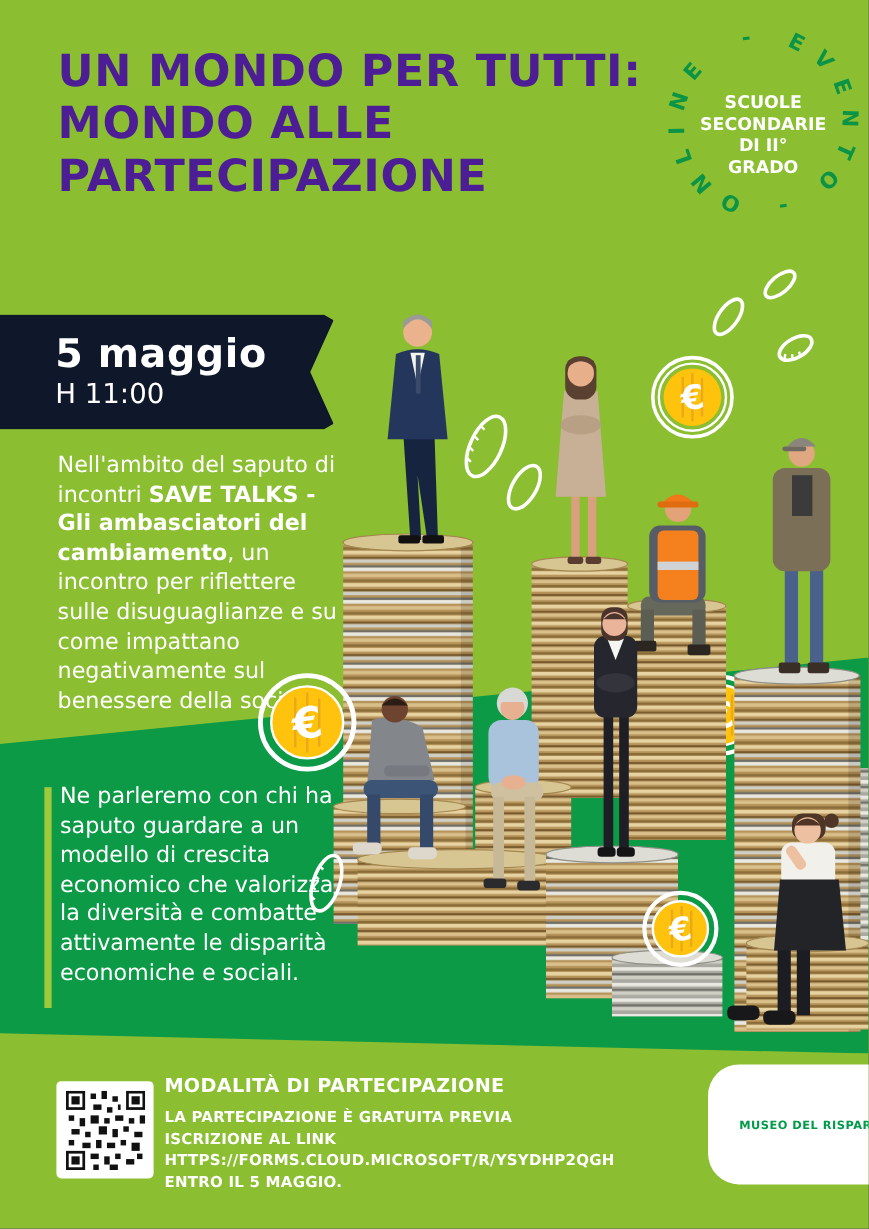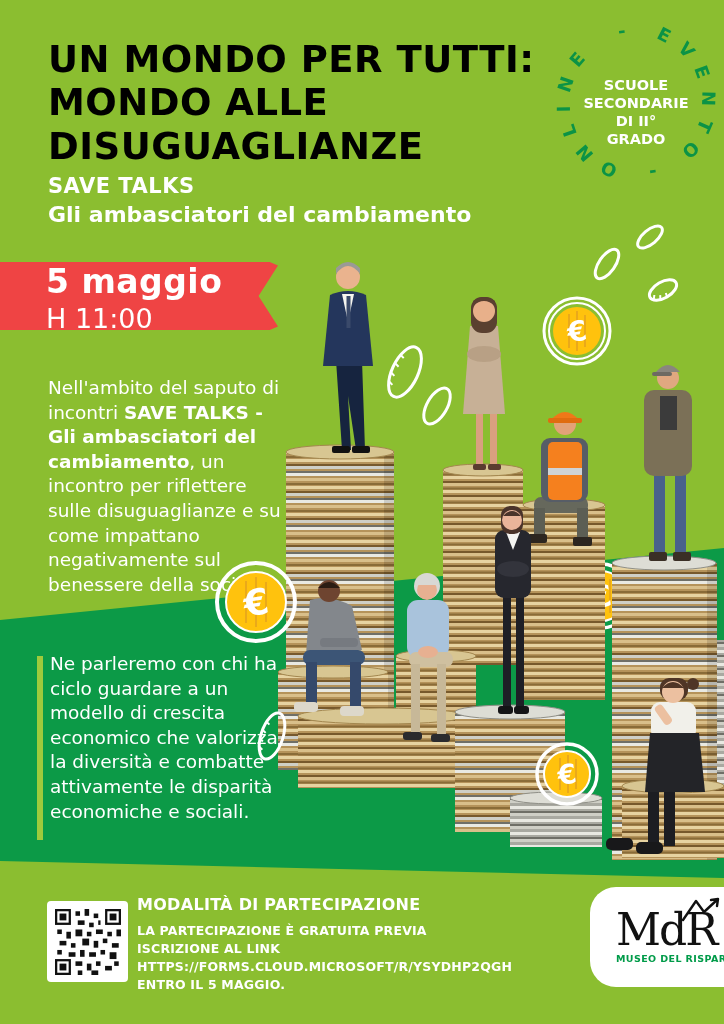--- a/index.html
+++ b/index.html
@@ -8,38 +8,38 @@
     background:#8bbe30;
     font-family:"DejaVu Sans","Liberation Sans",sans-serif;
   }
   
   .band{
     position:absolute;inset:0;background:#0c9a47;
     clip-path:polygon(0 620px,724px 548px,724px 878px,0 861px);
   }
   
   .title{
-    position:absolute;left:48px;top:38px;color:#000000;
+    position:absolute;left:48px;top:38px;color:#4c1d95;
     font-size:37px;font-weight:800;line-height:1.17;letter-spacing:.5px;
   }
   .subtitle{position:absolute;left:48px;top:174px;color:#fff;font-weight:600;}
   .subtitle .s1{font-size:21px;letter-spacing:.5px;}
   .subtitle .s2{font-size:22px;margin-top:4px;}
   
   .badge{position:absolute;left:550px;top:16px;width:172px;height:172px;}
   .badge .ring{font-family:"DejaVu Sans",sans-serif;font-size:18px;font-weight:800;letter-spacing:11.5px;fill:#0b9346;}
   .badge .ctr{font-family:"DejaVu Sans",sans-serif;font-size:14.5px;font-weight:700;fill:#fff;text-anchor:middle;}
   
   .ribbon{
-    position:absolute;left:0;top:262px;width:278px;height:68px;background:#ef4444;
+    position:absolute;left:0;top:262px;width:278px;height:96px;background:#0f172a;
     clip-path:polygon(0 0,97% 0,100% 5%,93% 50%,100% 95%,97% 100%,0 100%);
-    color:#fff;padding:0 0 0 46px;box-sizing:border-box;
+    color:#fff;padding:13px 0 0 46px;box-sizing:border-box;
   }
   .ribbon .d{font-size:33px;font-weight:800;letter-spacing:.5px;}
-  .ribbon .t{font-size:27px;font-weight:400;margin-top:2px;}
+  .ribbon .t{font-size:23px;font-weight:400;margin-top:2px;}
   
   .intro{
     position:absolute;left:48px;top:376px;width:242px;color:#fff;
     font-size:18.5px;line-height:1.33;font-weight:400;
   }
   .intro b{font-weight:700;}
   .talk{
     position:absolute;left:50px;top:652px;width:240px;color:#fff;
     font-size:18.5px;line-height:1.33;font-weight:400;
   }
@@ -59,25 +59,21 @@
 </head>
 <body>
 
 <div id="poster">
 
   <div class="band"></div>
 
   <div class="title">
     <div>UN MONDO PER TUTTI:</div>
     <div>MONDO ALLE</div>
-    <div>DISUGUAGLIANZE</div>
-  </div>
-  <div class="subtitle">
-    <div class="s1">SAVE TALKS</div>
-    <div class="s2">Gli ambasciatori del cambiamento</div>
+    <div>PARTECIPAZIONE</div>
   </div>
 
   <svg class="badge" viewBox="0 0 172 172">
     <path id="ringPath" d="M68.9,22.2 A66,66 0 1 1 103.1,149.8 A66,66 0 1 1 68.9,22.2" fill="none"></path>
     <text class="ring">
       <textPath href="#ringPath">- EVENTO - ONLINE</textPath>
     </text>
     <text class="ctr" x="86" y="74">SCUOLE</text>
     <text class="ctr" x="86" y="92">SECONDARIE</text>
     <text class="ctr" x="86" y="110">DI II°</text>
@@ -313,21 +309,21 @@
 
     <g transform="translate(256,602)">
       <circle r="39" fill="none" stroke="#fff" stroke-width="4"></circle>
       <circle r="30" fill="#ffc20d" stroke="#fff" stroke-width="2"></circle>
       <path d="M-10,-21 l0,42 M0,-25 l0,50 M10,-20 l0,40" stroke="#eaa91a" stroke-width="2" fill="none"></path>
       <text x="0" y="0" dy="0.36em" text-anchor="middle" font-size="36" font-weight="800" fill="#fff" transform="rotate(-8)">€</text>
     </g>
   </svg>
 
   <div class="talkbar"></div>
-  <div class="talk">Ne parleremo con chi ha ciclo guardare a un modello di crescita economico che valorizza la diversità e combatte attivamente le disparità economiche e sociali.</div>
+  <div class="talk">Ne parleremo con chi ha saputo guardare a un modello di crescita economico che valorizza la diversità e combatte attivamente le disparità economiche e sociali.</div>
 
   <div class="qrbox">
     <svg width="66" height="66" viewBox="0 0 29 29">
       <rect width="29" height="29" fill="#fff"></rect>
       <g fill="#111">
         <rect x="0" y="0" width="7" height="7"></rect>
           <rect x="22" y="0" width="7" height="7"></rect>
           <rect x="0" y="22" width="7" height="7"></rect>
         <rect x="1" y="1" width="5" height="5" fill="#fff"></rect>
           <rect x="23" y="1" width="5" height="5" fill="#fff"></rect>
@@ -367,22 +363,16 @@
           <rect x="26" y="23" width="2" height="2"></rect>
         <rect x="10" y="27" width="2" height="2"></rect>
           <rect x="16" y="27" width="3" height="2"></rect>
       </g>
     </svg>
   </div>
   <div class="ftitle">MODALITÀ DI PARTECIPAZIONE</div>
   <div class="ftext">LA PARTECIPAZIONE È GRATUITA PREVIA ISCRIZIONE AL LINK HTTPS://FORMS.CLOUD.MICROSOFT/R/YSYDHP2QGH ENTRO IL 5 MAGGIO.</div>
 
   <div class="mdr">
-    <div class="ac">
-      <span>MdR</span>
-      <svg class="caret" width="42" height="26" viewBox="0 0 42 26">
-        <path d="M3,24 L16,5 L24,16 L38,3 M38,3 l-7,1 M38,3 l-1,7" stroke="#111" stroke-width="2.4" fill="none" stroke-linecap="round" stroke-linejoin="round"></path>
-      </svg>
-    </div>
     <div class="nm">MUSEO DEL RISPARMIO</div>
   </div>
 
 </div>
 
 </body></html>

